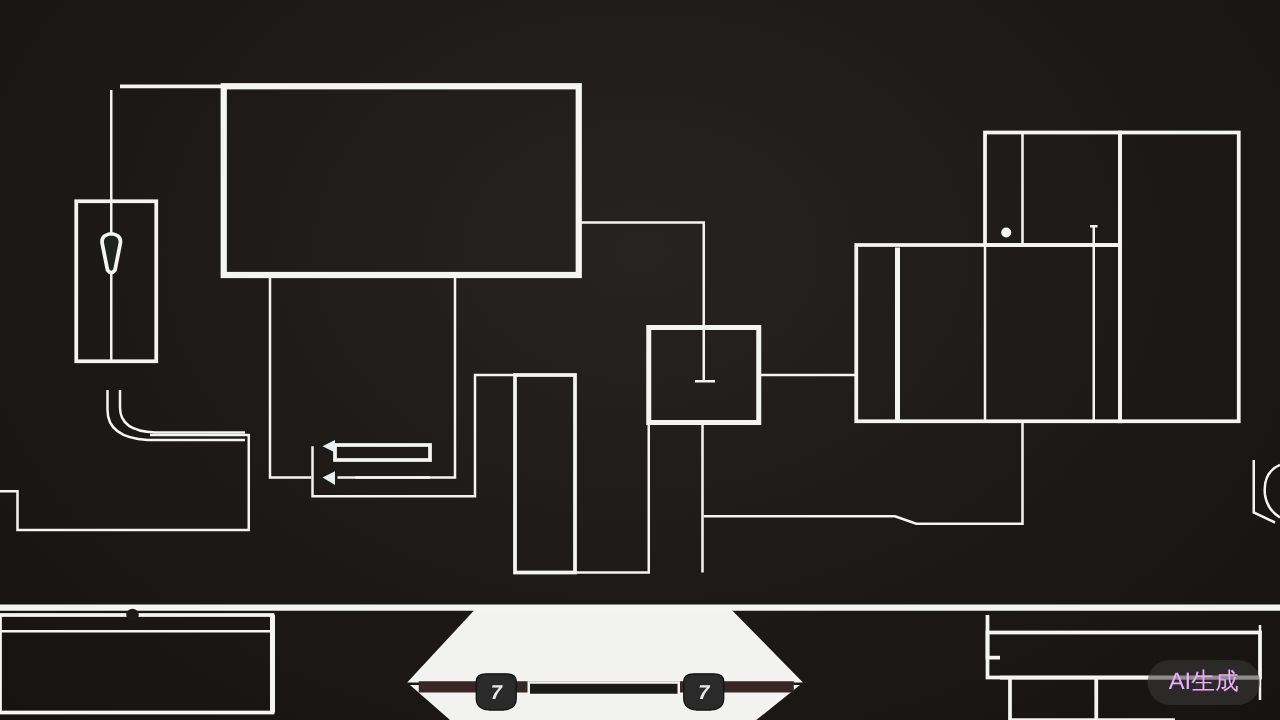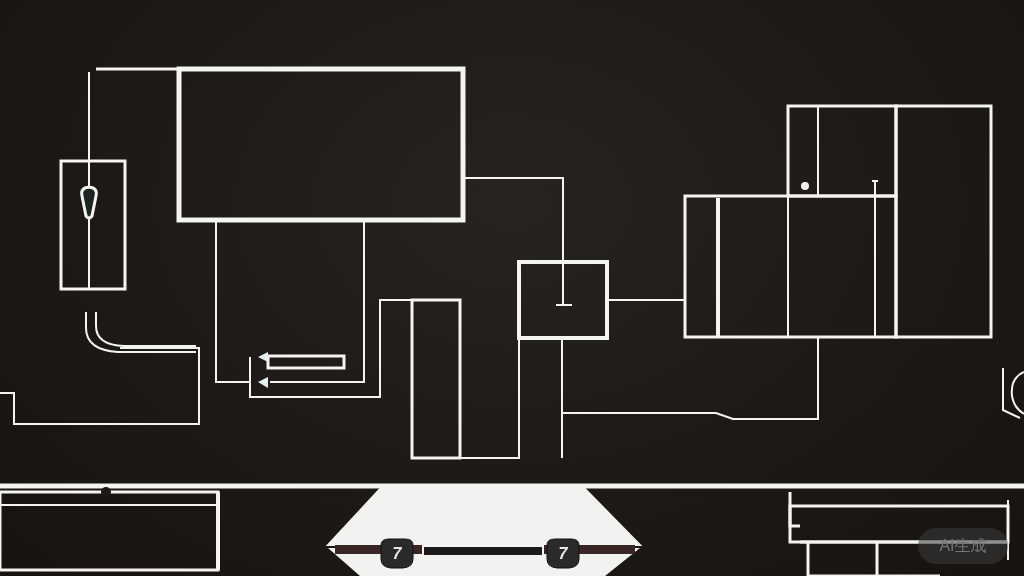--- a/index.html
+++ b/index.html
@@ -11,21 +11,21 @@
     #canvas { position: absolute; left: 0; top: 0; width: 1024px; height: 576px; }
     .bg-vignette {
       position: absolute; inset: 0;
       background: radial-gradient(ellipse at 50% 35%, #272320 0%, #1d1917 55%, #161311 100%);
     }
     svg { position: absolute; left: 0; top: 0; }
     .watermark {
       position: absolute; left: 918px; top: 528px;
       width: 90px; height: 36px; border-radius: 18px;
       background: rgba(60,60,60,0.55);
-      color: #737373; font-size: 16px; line-height: 36px; text-align: center;
+      color: #f0abfc; font-size: 19px; line-height: 36px; text-align: center;
       letter-spacing: 0px;
     }
   </style>
 </head>
 <body>
 
 <div id="canvas">
   <div class="bg-vignette"></div>
 
   <svg id="diagram-svg" width="1024" height="576" viewBox="0 0 1024 576">

